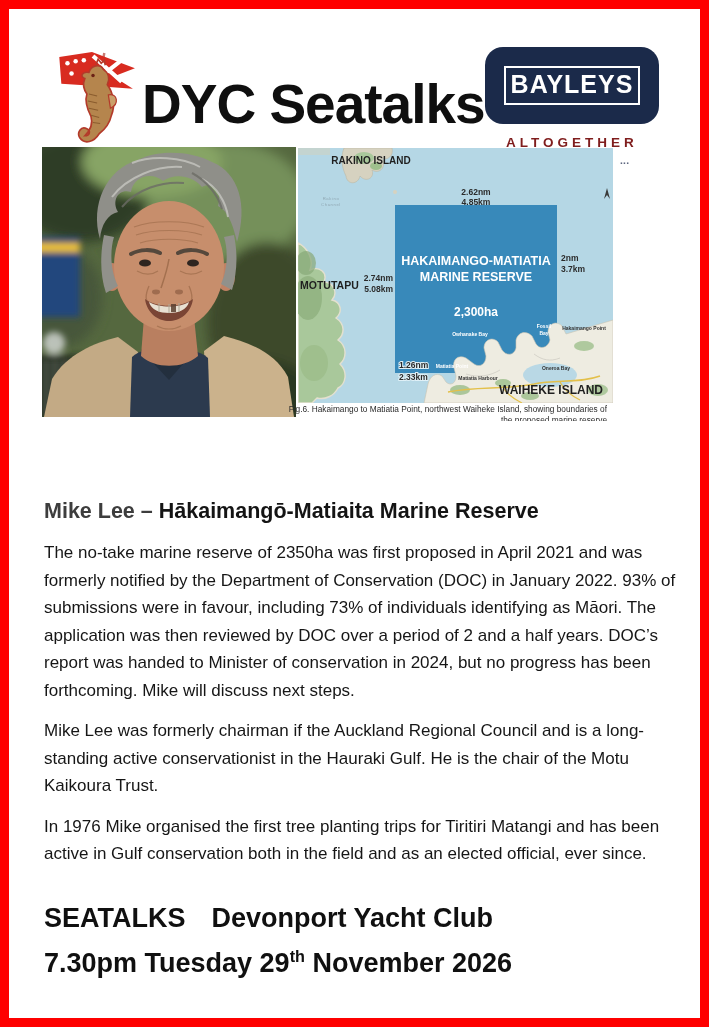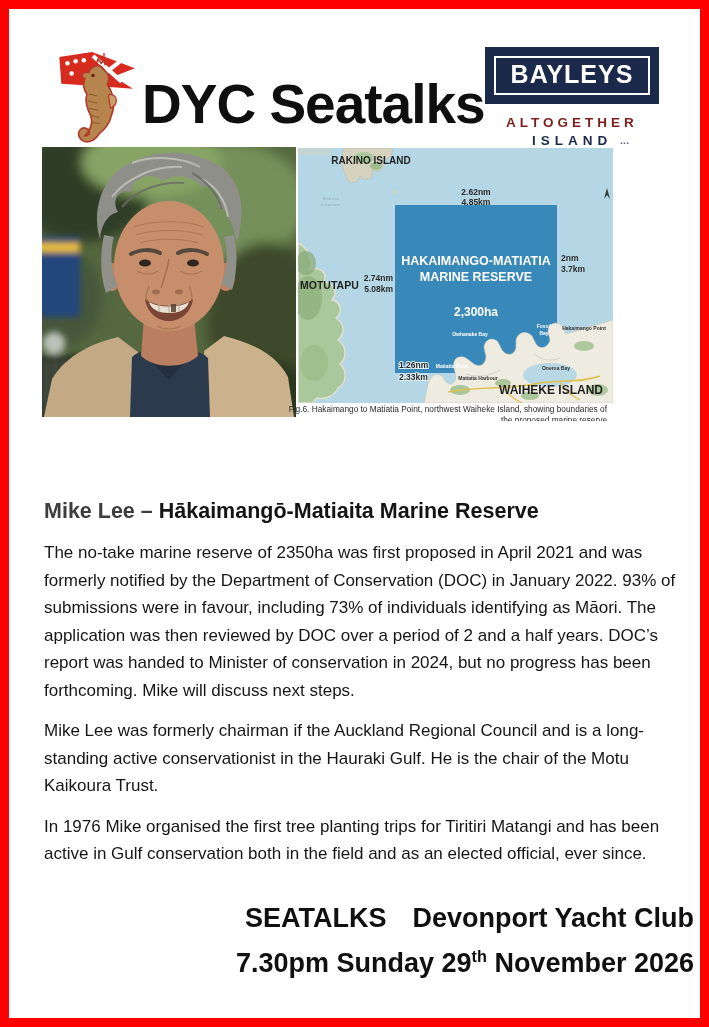--- a/index.html
+++ b/index.html
@@ -5,21 +5,21 @@
   html,body{margin:0;padding:0;background:#ffffff;}
   .page{position:relative;width:709px;height:1027px;background:#ffffff;overflow:hidden;
         font-family:"Liberation Sans",sans-serif;color:#161616;}
   .red-frame{position:absolute;inset:0;border:9px solid #fe0000;pointer-events:none;z-index:50;}
 
   
   .dyc-logo{position:absolute;left:46px;top:46px;width:92px;height:106px;}
   .page-title{position:absolute;left:142px;top:72px;font-size:55px;font-weight:600;
               letter-spacing:-1px;color:#0f0f0f;white-space:nowrap;}
   .bayleys{position:absolute;left:485px;top:47px;width:174px;text-align:center;}
-  .bayleys-box{background:#1b2a4a;padding:9px;display:block;}
+  .bayleys-box{background:#1b2a4a;padding:19px;display:block;border-radius:18px;}
   .bayleys-inner{display:block;border:2px solid #ffffff;color:#ffffff;font-weight:bold;
                  font-size:25px;letter-spacing:1px;padding:2px 4px 4px 4px;}
   .bayleys-tag1{margin-top:11px;color:#7f1d1d;font-weight:bold;font-size:13.5px;letter-spacing:4px;}
   .bayleys-tag2{margin-top:3px;color:#1b2a4a;font-weight:bold;font-size:13.5px;letter-spacing:5px;position:relative;}
   .bayleys-dots{font-size:6px;letter-spacing:1px;color:#56607a;position:absolute;margin-left:8px;margin-top:7px;}
 
   
   .photo{position:absolute;left:42px;top:147px;width:254px;height:270px;overflow:hidden;}
   .map{position:absolute;left:298px;top:148px;width:315px;height:255px;overflow:hidden;}
   .map-caption{position:absolute;left:288px;top:404px;width:319px;height:17px;overflow:hidden;
@@ -28,21 +28,21 @@
   svg text{font-family:"Liberation Sans",sans-serif;}
 
   
   .article{position:absolute;left:44px;top:450px;width:652px;margin-top:48px;}
   .article h2{font-size:21.5px;line-height:26px;margin:0 0 15px 0;font-weight:bold;}
   .h-prefix{color:#3d3d3d;}
   .h-rest{color:#141414;}
   .article p{font-size:17px;line-height:27.5px;margin:0 0 13px 0;color:#161616;}
 
   
-  .footer{position:absolute;left:44px;top:903px;width:650px;color:#101010;text-align:right;}
+  .footer{position:absolute;left:44px;top:903px;width:650px;color:#101010;}
   .f-line1{font-size:27px;font-weight:bold;margin-bottom:14px;}
   .f-gap{display:inline-block;width:26px;}
   .f-line2{font-size:27px;font-weight:bold;}
   .f-line2 sup{font-size:60%;vertical-align:super;line-height:0;}
 </style>
 </head>
 <body>
 
 <div class="page">
   <div class="red-frame"></div>
@@ -206,15 +206,15 @@
 
   <div class="article">
     <h2><span class="h-prefix">Mike Lee – </span><span class="h-rest">Hākaimangō-Matiaita Marine Reserve</span></h2>
     <p>The no-take marine reserve of 2350ha was first proposed in April 2021 and was formerly notified by the Department of Conservation (DOC) in January 2022. 93% of submissions were in favour, including 73% of individuals identifying as Māori. The application was then reviewed by DOC over a period of 2 and a half years. DOC’s report was handed to Minister of conservation in 2024, but no progress has been forthcoming. Mike will discuss next steps.</p>
     <p>Mike Lee was formerly chairman if the Auckland Regional Council and is a long-standing active conservationist in the Hauraki Gulf. He is the chair of the Motu Kaikoura Trust.</p>
     <p>In 1976 Mike organised the first tree planting trips for Tiritiri Matangi and has been active in Gulf conservation both in the field and as an elected official, ever since.</p>
   </div>
 
   <div class="footer">
     <div class="f-line1"><span>SEATALKS</span><span class="f-gap"></span><span>Devonport Yacht Club</span></div>
-    <div class="f-line2"><span>7.30pm Sunday 29</span><sup>th</sup><span> November 2026</span></div>
+    <div class="f-line2"><span>7.30pm Tuesday 29</span><sup>th</sup><span> November 2026</span></div>
   </div>
 </div>
 
 </body></html>

